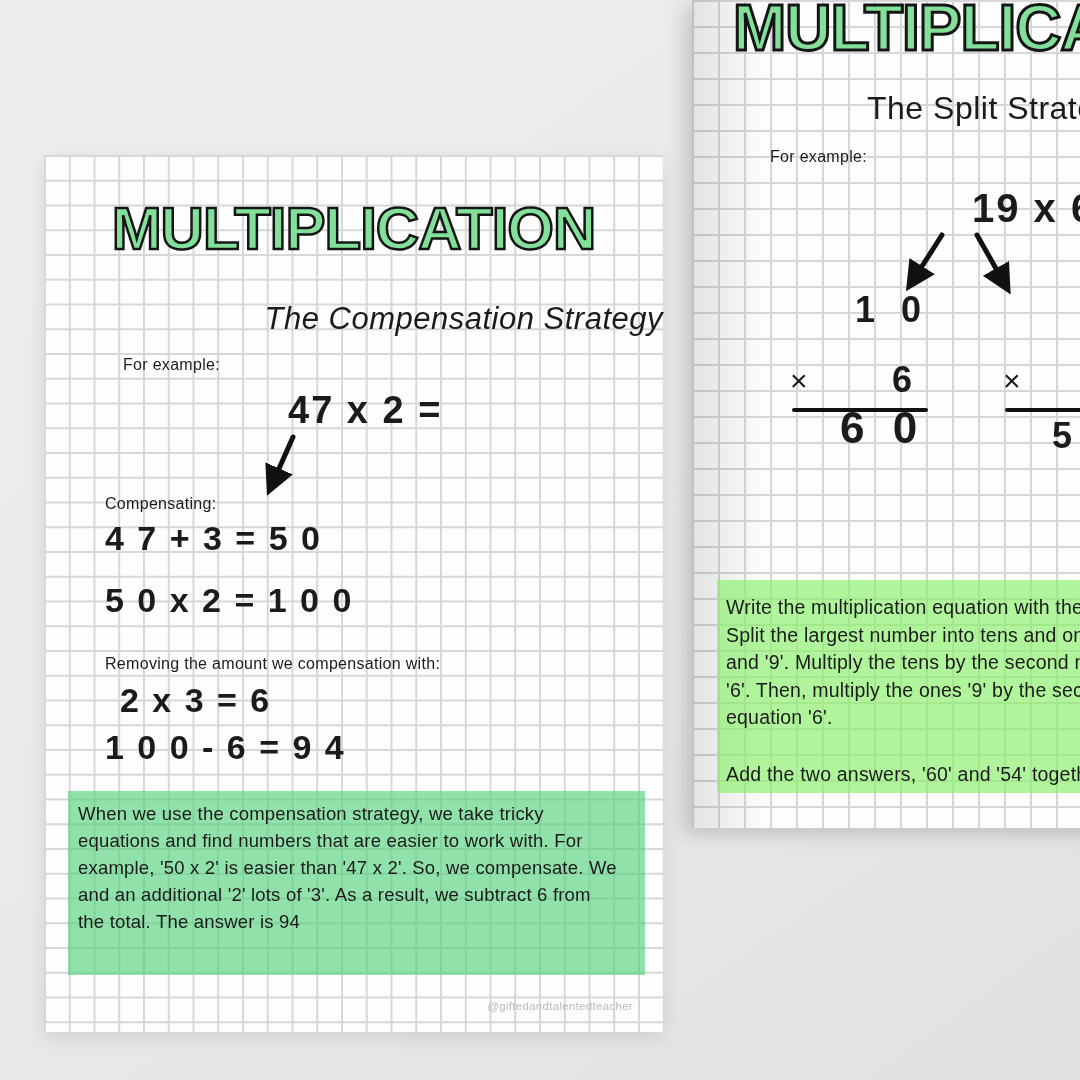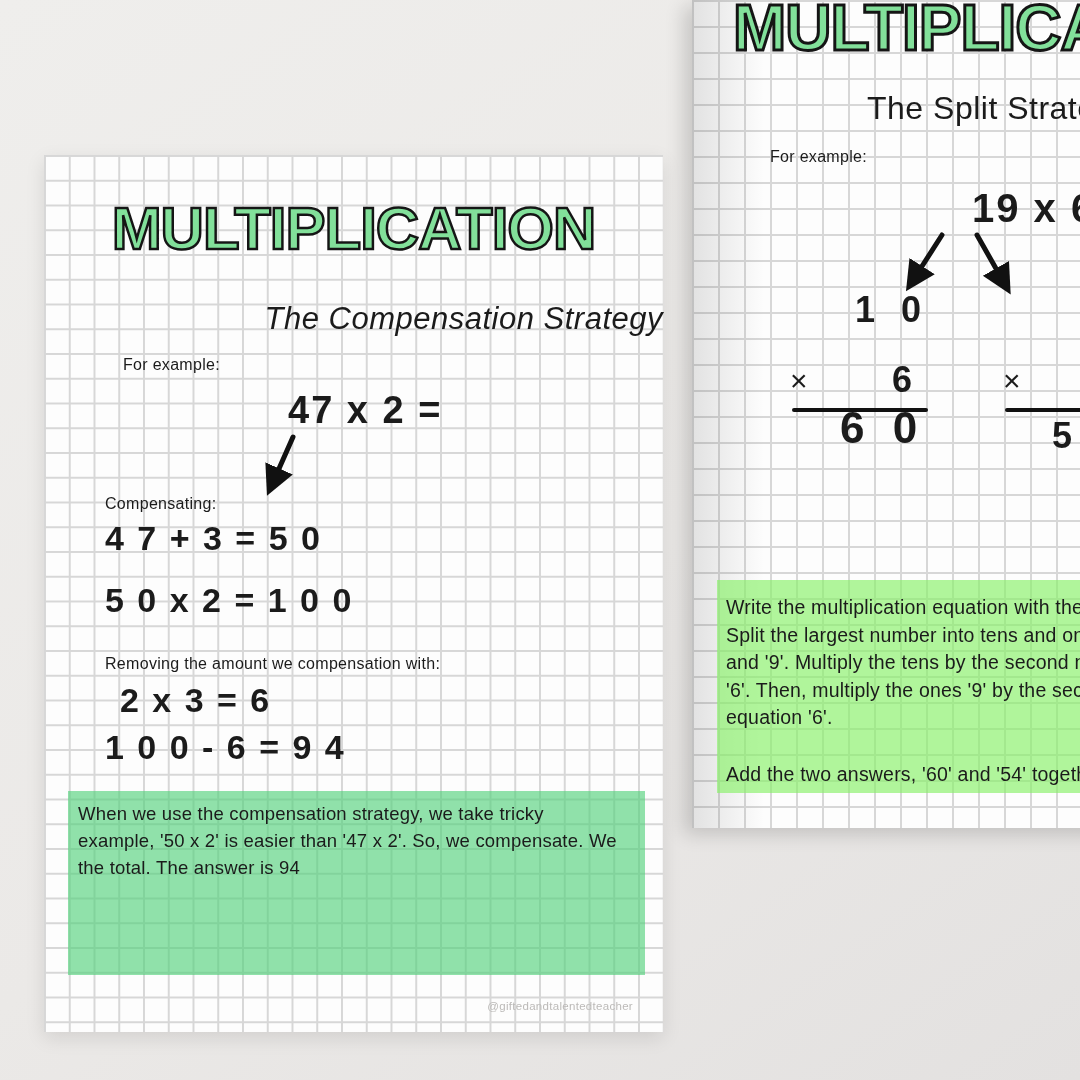--- a/index.html
+++ b/index.html
@@ -76,21 +76,23 @@
   <div class="small-label" style="left:61px;top:340px;">Compensating:</div>
   <div class="eq" style="left:61px;top:366px;font-size:34px;">4 7 + 3 = 5 0</div>
   <div class="eq" style="left:61px;top:428px;font-size:34px;">5 0 x 2 = 1 0 0</div>
 
   <div class="small-label" style="left:61px;top:500px;">Removing the amount we compensation with:</div>
   <div class="eq" style="left:76px;top:528px;font-size:34px;">2 x 3 = 6</div>
   <div class="eq" style="left:61px;top:575px;font-size:34px;">1 0 0 - 6 = 9 4</div>
 
   <div class="greenbox gb-left">
     <div class="gb-line">When we use the compensation strategy, we take tricky</div>
+    <div class="gb-line">equations and find numbers that are easier to work with. For</div>
     <div class="gb-line">example, '50 x 2' is easier than '47 x 2'. So, we compensate. We</div>
+    <div class="gb-line">and an additional '2' lots of '3'. As a result, we subtract 6 from</div>
     <div class="gb-line">the total. The answer is 94</div>
   </div>
 
   <div class="attribution">@giftedandtalentedteacher</div>
 </div>
 
 <div class="poster poster-right">
   <div class="rp-shade"></div>
   <div class="big-title pr-title">MULTIPLICATION</div>
   <div class="subtitle pr-subtitle">The Split Strategy</div>

